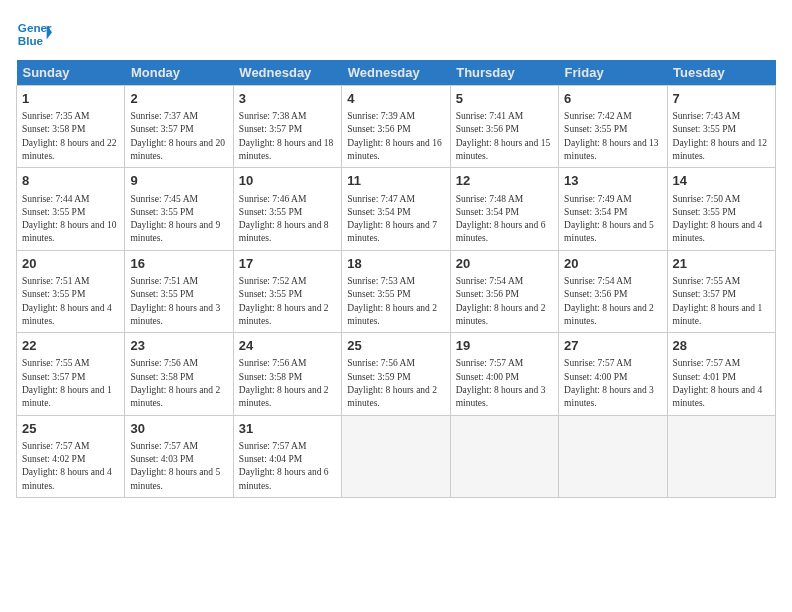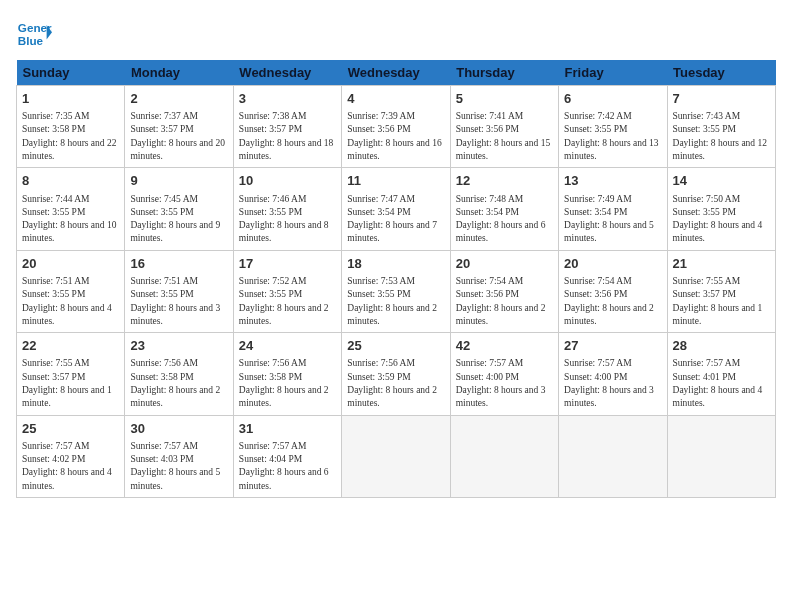--- a/index.html
+++ b/index.html
@@ -37,21 +37,21 @@
       font-size: 15px;
       color: #333;
     }
     table {
       width: 100%;
       border-collapse: collapse;
       font-size: 11px;
     }
     thead tr th {
       background-color: #2979c4;
-      color: #0f172a;
+      color: #e5e5e5;
       text-align: left;
       padding: 5px 6px;
       font-size: 13px;
       font-weight: bold;
     }
     tbody tr td {
       border: 1px solid #ccc;
       vertical-align: top;
       padding: 4px 5px;
       width: 14.28%;
@@ -301,21 +301,21 @@
       </td>
         <td>
         <span class="day-number">25</span>
         <div class="day-info">
           Sunrise: 7:56 AM<br>
           Sunset: 3:59 PM<br>
           Daylight: 8 hours and 2 minutes.
         </div>
       </td>
         <td>
-        <span class="day-number">42</span>
+        <span class="day-number">19</span>
         <div class="day-info">
           Sunrise: 7:57 AM<br>
           Sunset: 4:00 PM<br>
           Daylight: 8 hours and 3 minutes.
         </div>
       </td>
         <td>
         <span class="day-number">27</span>
         <div class="day-info">
           Sunrise: 7:57 AM<br>

